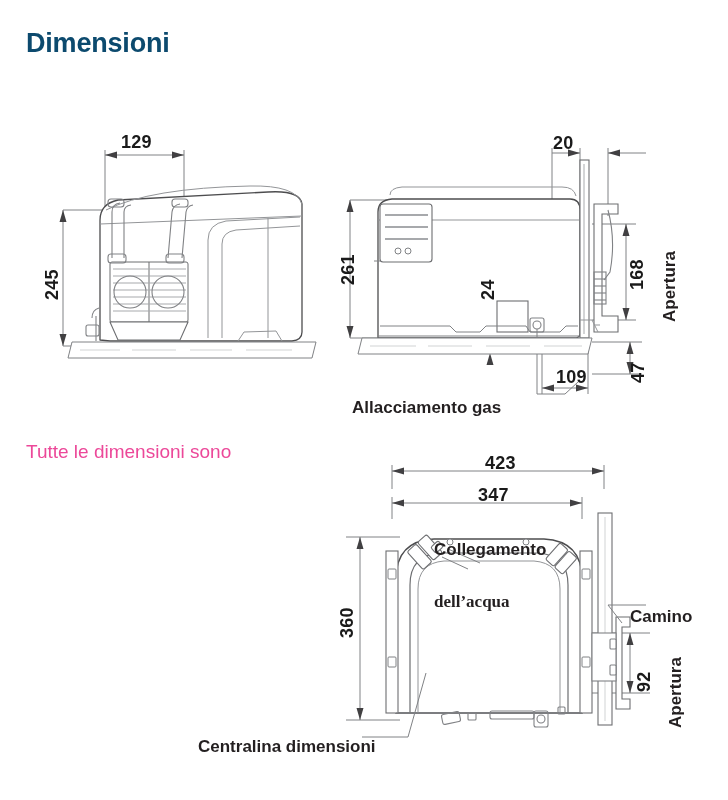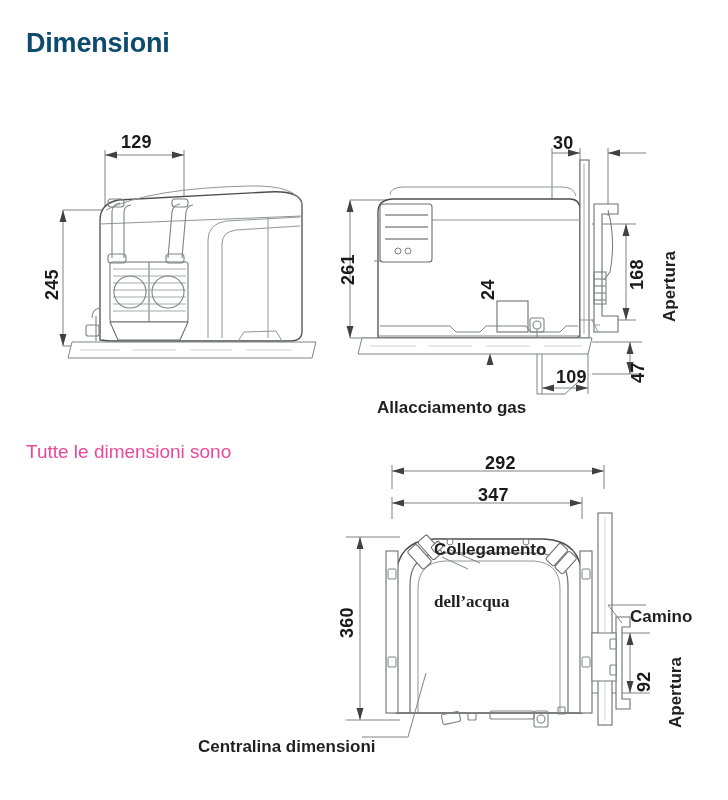--- a/index.html
+++ b/index.html
@@ -264,28 +264,28 @@
       <line x1="214" y1="226" x2="252" y2="226"></line>
     </g>
   </g>
 
   <g fill="none" stroke="#808285" stroke-width="1">
     <path d="M207 274 L235 274 L248 262"></path>
   </g>
 </svg>
 </div>
 
-<div class="abs dim" style="left:553px;top:133px;">30</div>
+<div class="abs dim" style="left:553px;top:133px;">20</div>
 <div class="abs dim rot" style="left:338px;top:285px;">261</div>
 <div class="abs dim rot" style="left:478px;top:300px;">24</div>
 <div class="abs dim rot" style="left:627px;top:290px;">168</div>
 <div class="abs dim rot" style="left:628px;top:383px;">47</div>
 <div class="abs dim" style="left:556px;top:367px;">109</div>
 <div class="abs aplbl" style="left:660px;top:322px;">Apertura</div>
-<div class="abs lbl big" style="left:352px;top:398px;margin-left:25px;">Allacciamento gas</div>
+<div class="abs lbl big" style="left:352px;top:398px;">Allacciamento gas</div>
 
 <div class="dwg" style="left:330px;top:445px;">
 <svg width="398" height="320" viewBox="0 0 398 320">
   <g fill="none" stroke="#808285" stroke-width="1">
 
     <line x1="62" y1="20" x2="62" y2="44"></line>
     <line x1="274" y1="20" x2="274" y2="44"></line>
     <line x1="62" y1="26" x2="274" y2="26"></line>
 
     <line x1="62" y1="52" x2="62" y2="74"></line>
@@ -387,21 +387,21 @@
 
   <g fill="none" stroke="#808285" stroke-width="1">
 
     <path d="M96 228 L78 292 L32 292"></path>
 
     <path d="M292 178 L278 160 L316 160"></path>
   </g>
 </svg>
 </div>
 
-<div class="abs dim" style="left:485px;top:453px;">292</div>
+<div class="abs dim" style="left:485px;top:453px;">423</div>
 <div class="abs dim" style="left:478px;top:485px;">347</div>
 <div class="abs dim rot" style="left:337px;top:638px;">360</div>
 <div class="abs dim rot" style="left:634px;top:692px;">92</div>
 <div class="abs aplbl" style="left:666px;top:728px;">Apertura</div>
 <div class="abs lbl big" style="left:434px;top:540px;text-align:center;">Collegamento</div>
 <div class="abs lbl big" style="left:434px;top:592px;font-family:Liberation Serif, serif;">dell’acqua</div>
 <div class="abs lbl big" style="left:630px;top:607px;">Camino</div>
 <div class="abs lbl big" style="left:198px;top:737px;">Centralina dimensioni</div>
 
 <div class="abs" id="note-block">

